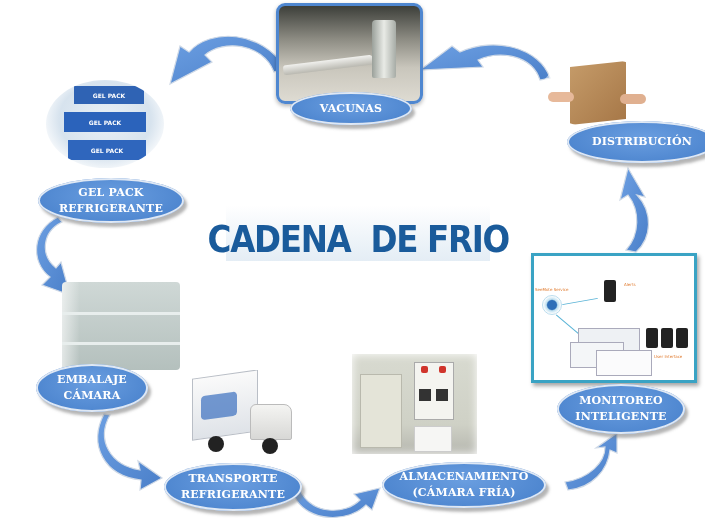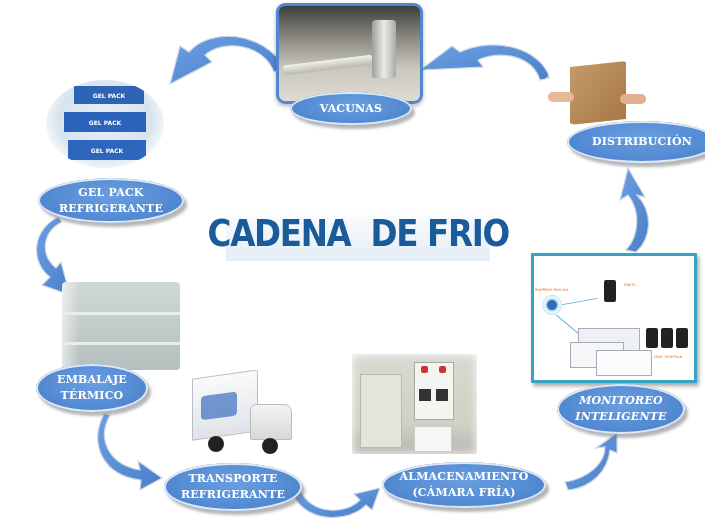--- a/index.html
+++ b/index.html
@@ -5,21 +5,21 @@
   html,body{margin:0;padding:0;background:#fff;}
   body{width:705px;height:523px;position:relative;overflow:hidden;font-family:"DejaVu Serif",serif;}
   .abs{position:absolute;}
   .node-label{position:absolute;display:flex;align-items:center;justify-content:center;text-align:center;
     background:radial-gradient(ellipse at 50% 40%,#6a9ee0 0%,#4f87d0 70%,#4479c4 100%);
     border-radius:50%;color:#fff;font-weight:bold;font-size:11px;line-height:16px;
     box-shadow:3px 4px 3px rgba(120,120,120,.55), inset 0 0 0 2px #dfe8f4;letter-spacing:.2px;}
   .node-label span{display:block;white-space:pre-line;}
   .photo{position:absolute;overflow:hidden;}
   .title{position:absolute;left:226px;top:205px;width:264px;height:56px;background:linear-gradient(#fff,#eef4f9 60%,#e4edf5);
-    display:flex;align-items:center;justify-content:center;}
+    display:flex;align-items:flex-end;justify-content:center;}
   .title span{font-family:"DejaVu Sans",sans-serif;font-weight:bold;font-size:37px;color:#1a5b9b;letter-spacing:-1.5px;transform:scaleX(.88);white-space:pre;}
   svg.arrows{position:absolute;left:0;top:0;}
   .monitor{position:absolute;left:531px;top:253px;width:160px;height:124px;border:3px solid #3aa3c4;background:#fff;box-shadow:2px 3px 4px rgba(0,0,0,.35);}
   .tiny{position:absolute;font-family:"DejaVu Sans",sans-serif;font-size:4px;color:#e07a2e;white-space:nowrap;}
 </style>
 </head>
 <body>
 
 <svg class="arrows" width="705" height="523">
   <defs>
@@ -82,21 +82,21 @@
 <div class="title">
   <span>CADENA  DE FRIO</span>
 </div>
 
 <div class="photo" style="left:62px;top:282px;width:118px;height:88px;background:linear-gradient(90deg,rgba(255,255,255,.6),rgba(0,0,0,0) 15%),linear-gradient(#cfd8d6,#b4c0bd);border-radius:4px;">
   <div class="abs" style="left:0;top:30px;width:118px;height:3px;background:#e8eeed;"></div>
   <div class="abs" style="left:0;top:60px;width:118px;height:3px;background:#e8eeed;"></div>
 </div>
 <div class="node-label" style="left:36px;top:364px;width:112px;height:48px;">
   <span>EMBALAJE
-TÉRMICO</span>
+CÁMARA</span>
 </div>
 
 <div class="photo" style="left:188px;top:370px;width:108px;height:90px;">
   <div class="abs" style="left:4px;top:4px;width:64px;height:60px;background:linear-gradient(#fafafa,#dfe3e8);border:1px solid #b9bec6;transform:skewY(-8deg);">
     <div class="abs" style="left:8px;top:18px;width:36px;height:24px;background:#3a6fbf;opacity:.7;border-radius:4px;"></div>
   </div>
   <div class="abs" style="left:62px;top:34px;width:40px;height:34px;background:linear-gradient(#f4f4f2,#d8d8d6);border-radius:6px 8px 2px 2px;border:1px solid #bbb;"></div>
   <div class="abs" style="left:20px;top:66px;width:16px;height:16px;background:#222;border-radius:50%;"></div>
   <div class="abs" style="left:74px;top:68px;width:16px;height:16px;background:#222;border-radius:50%;"></div>
 </div>
@@ -128,16 +128,16 @@
   <div class="abs" style="left:70px;top:24px;width:12px;height:22px;background:#222;border-radius:2px;"></div>
   <span class="tiny" style="left:90px;top:26px;">Alerts</span>
   <div class="abs" style="left:44px;top:72px;width:60px;height:22px;background:#eef1f4;border:1px solid #aab;"></div>
   <div class="abs" style="left:36px;top:86px;width:52px;height:24px;background:#f4f6f8;border:1px solid #aab;"></div>
   <div class="abs" style="left:62px;top:94px;width:54px;height:24px;background:#fbfbfc;border:1px solid #aab;"></div>
   <div class="abs" style="left:112px;top:72px;width:12px;height:20px;background:#222;border-radius:2px;"></div>
   <div class="abs" style="left:127px;top:72px;width:12px;height:20px;background:#222;border-radius:2px;"></div>
   <div class="abs" style="left:142px;top:72px;width:12px;height:20px;background:#222;border-radius:2px;"></div>
   <span class="tiny" style="left:120px;top:98px;">User Interface</span>
 </div>
-<div class="node-label" style="left:557px;top:384px;width:128px;height:50px;font-style:italic;">
+<div class="node-label" style="left:557px;top:384px;width:128px;height:50px;">
   <span>MONITOREO
 INTELIGENTE</span>
 </div>
 
 </body></html>

